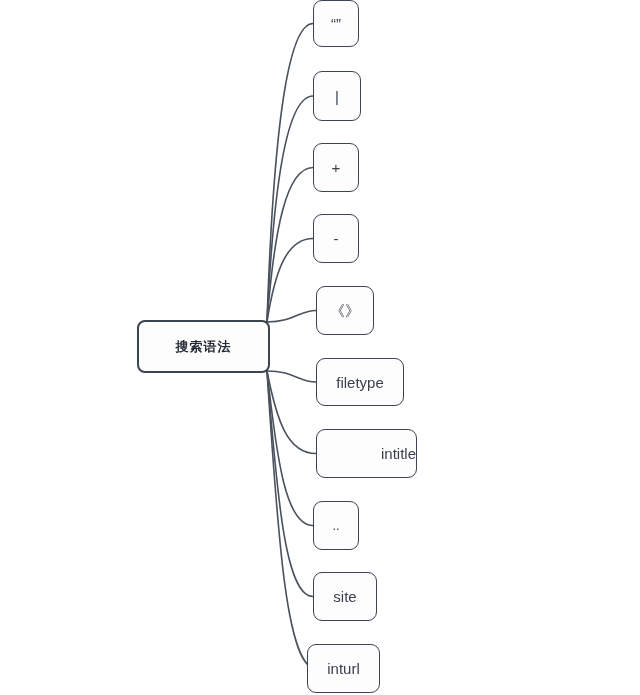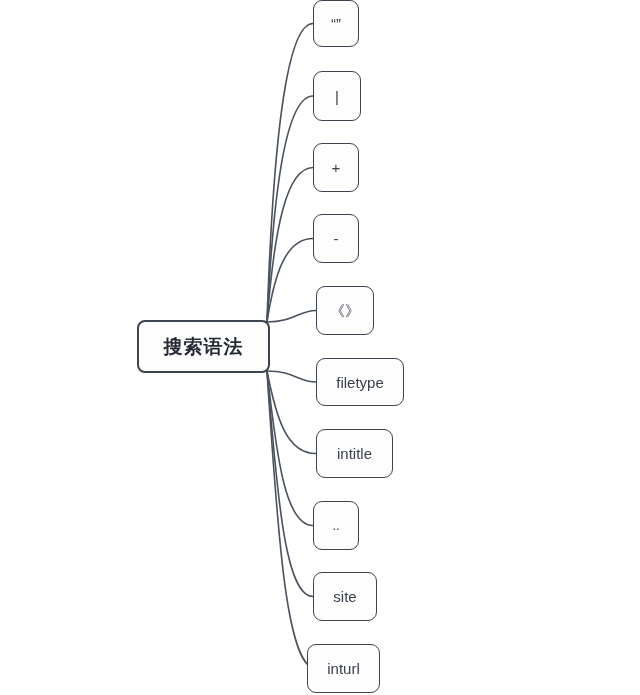--- a/index.html
+++ b/index.html
@@ -49,21 +49,21 @@
     align-items: center;
     justify-content: center;
     color: #2e3440;
     line-height: 1;
     user-select: none;
   }
 
   .node-root {
     border-radius: 8px;
     border-width: 2px;
-    font-size: 19px;
+    font-size: 13px;
     font-weight: 700;
     letter-spacing: 1px;
     color: #252b35;
   }
 
   .node-child {
     font-size: 15px;
     font-weight: 400;
     color: #3a414d;
   }
@@ -131,21 +131,21 @@
       </div>
       <div class="node node-child" style="left: 313px; top: 214px; width: 46px; height: 49px;">
         <span class="node-label glyph-sym">-</span>
       </div>
       <div class="node node-child" style="left: 316px; top: 286px; width: 58px; height: 49px;">
         <span class="node-label glyph-sym">《》</span>
       </div>
       <div class="node node-child" style="left: 316px; top: 358px; width: 88px; height: 48px;">
         <span class="node-label">filetype</span>
       </div>
-      <div class="node node-child" style="left: 316px; top: 429px; width: 77px; height: 49px;">
+      <div class="node node-child" style="left: 316px; top: 429px; width: 101px; height: 49px; justify-content: flex-end;">
         <span class="node-label">intitle</span>
       </div>
       <div class="node node-child" style="left: 313px; top: 501px; width: 46px; height: 49px;">
         <span class="node-label glyph-small">..</span>
       </div>
       <div class="node node-child" style="left: 313px; top: 572px; width: 64px; height: 49px;">
         <span class="node-label">site</span>
       </div>
       <div class="node node-child" style="left: 307px; top: 644px; width: 73px; height: 49px;">
         <span class="node-label">inturl</span>

